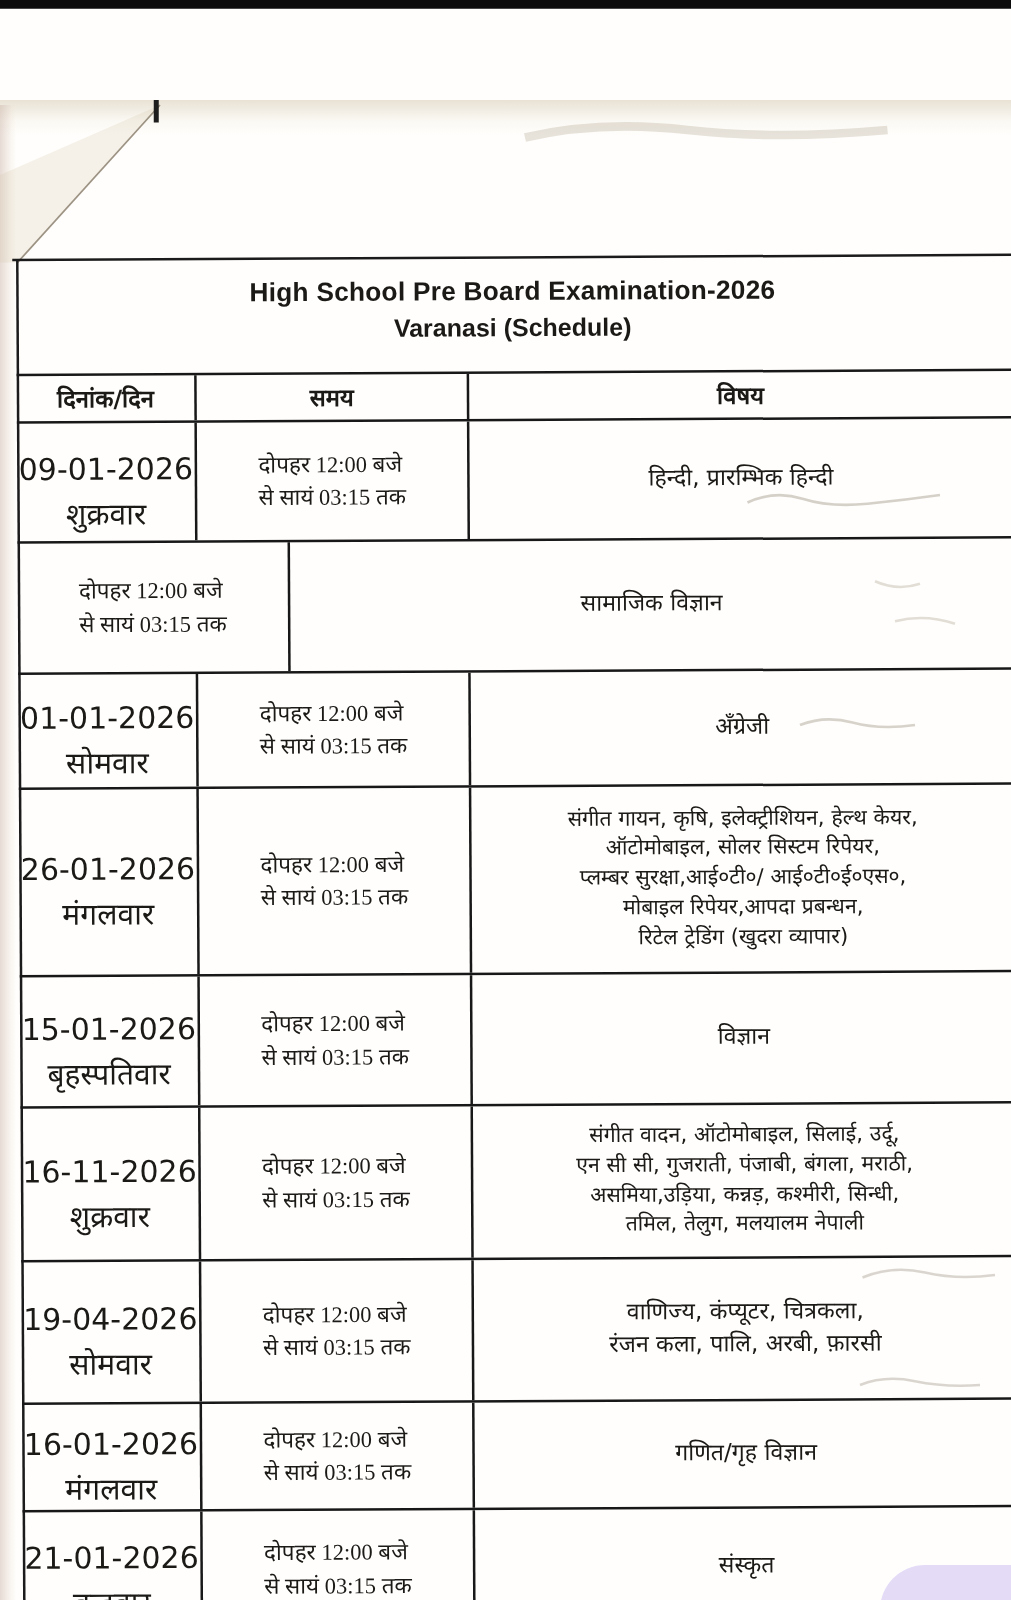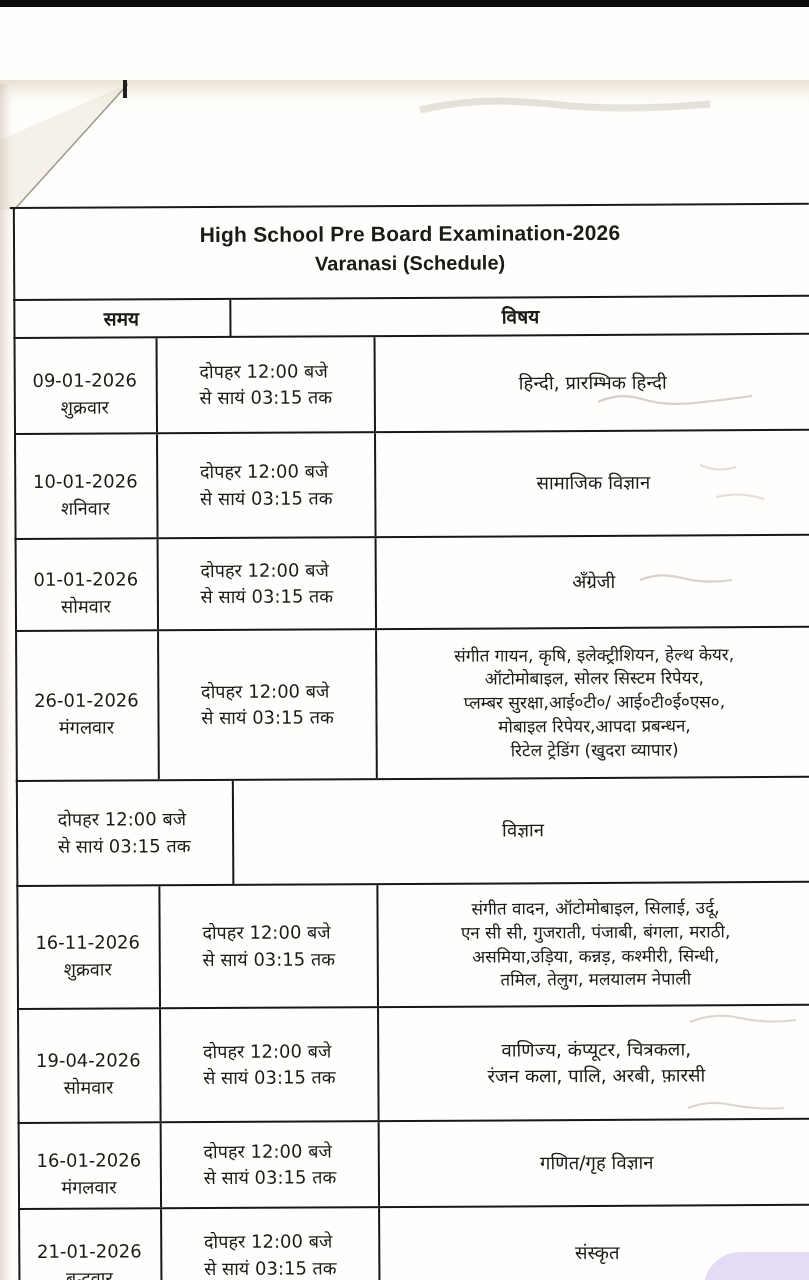--- a/index.html
+++ b/index.html
@@ -26,22 +26,22 @@
   .title-line1{font-family:"Liberation Sans","DejaVu Sans",sans-serif;font-weight:bold;font-size:21px;letter-spacing:.2px;}
   .title-line2{font-family:"Liberation Sans","DejaVu Sans",sans-serif;font-weight:bold;font-size:20px;margin-top:6px;}
   .exam-table{position:absolute;left:13px;top:297px;width:796px;}
   .trow{display:flex;border-bottom:2px solid #181818;box-sizing:border-box;}
   .trow.header{border-top:2px solid #181818;height:40px;}
   .cell{box-sizing:border-box;display:flex;align-items:center;justify-content:center;text-align:center;}
   .c1{width:144px;border-right:2px solid #181818;}
   .c2{width:218px;border-right:2px solid #181818;}
   .c3{flex:1;}
   .hcell{font-weight:bold;font-size:19px;}
-  .date-text{white-space:pre-line;font-size:18px;line-height:1.5;margin-top:16px;}
-  .time-text{white-space:pre-line;font-size:18px;line-height:1.45;text-align:left;}
+  .date-text{white-space:pre-line;font-size:24px;line-height:1.5;margin-top:16px;}
+  .time-text{white-space:pre-line;font-size:18px;line-height:1.45;text-align:left;font-family:Liberation Serif, serif;}
   .subj-text{white-space:pre-line;font-size:18.5px;line-height:1.42;padding:4px 6px;}
   .dense .subj-text{font-size:17px;line-height:1.4;}
   .r1{height:96px;} .r2{height:105px;} .r3{height:92px;} .r4{height:150px;}
   .r5{height:105px;} .r6{height:123px;} .r7{height:114px;} .r8{height:86px;} .r9{height:95px;}
   .artifacts{position:absolute;inset:0;pointer-events:none;}
   .overlay-blob{
     position:absolute;left:704px;top:1252px;width:170px;height:90px;
     border-radius:36px 24px 0 0;z-index:5;
   }
 </style>
@@ -71,43 +71,40 @@
     <div class="page-left-border"></div>
 
     <div class="title-block">
       <div class="title-line1">High School Pre Board Examination-2026</div>
       <div class="title-line2">Varanasi (Schedule)</div>
     </div>
 
     <div class="exam-table">
 
       <div class="trow header">
+        <div class="cell c1 hcell">दिनांक/दिन</div>
         <div class="cell c2 hcell">समय</div>
         <div class="cell c3 hcell">विषय</div>
       </div>
 
       <div class="trow r1">
         <div class="cell c1">
             <span class="date-text">09-01-2026
 शुक्रवार</span>
           </div>
         <div class="cell c2">
             <span class="time-text">दोपहर 12:00 बजे
 से सायं 03:15 तक</span>
           </div>
         <div class="cell c3">
             <span class="subj-text">हिन्दी, प्रारम्भिक हिन्दी</span>
           </div>
       </div>
 
       <div class="trow r2">
-        <div class="cell c1">
-            <span class="date-text">10-01-2026
-शनिवार</span>
-          </div>
         <div class="cell c2">
             <span class="time-text">दोपहर 12:00 बजे
 से सायं 03:15 तक</span>
           </div>
         <div class="cell c3">
             <span class="subj-text">सामाजिक विज्ञान</span>
           </div>
       </div>
 
       <div class="trow r3">
@@ -136,20 +133,24 @@
         <div class="cell c3">
             <span class="subj-text">संगीत गायन, कृषि, इलेक्ट्रीशियन, हेल्थ केयर,
 ऑटोमोबाइल, सोलर सिस्टम रिपेयर,
 प्लम्बर सुरक्षा,आई०टी०/ आई०टी०ई०एस०,
 मोबाइल रिपेयर,आपदा प्रबन्धन,
 रिटेल ट्रेडिंग (खुदरा व्यापार)</span>
           </div>
       </div>
 
       <div class="trow r5">
+        <div class="cell c1">
+            <span class="date-text">15-01-2026
+बृहस्पतिवार</span>
+          </div>
         <div class="cell c2">
             <span class="time-text">दोपहर 12:00 बजे
 से सायं 03:15 तक</span>
           </div>
         <div class="cell c3">
             <span class="subj-text">विज्ञान</span>
           </div>
       </div>
 
       <div class="trow r6 dense">

